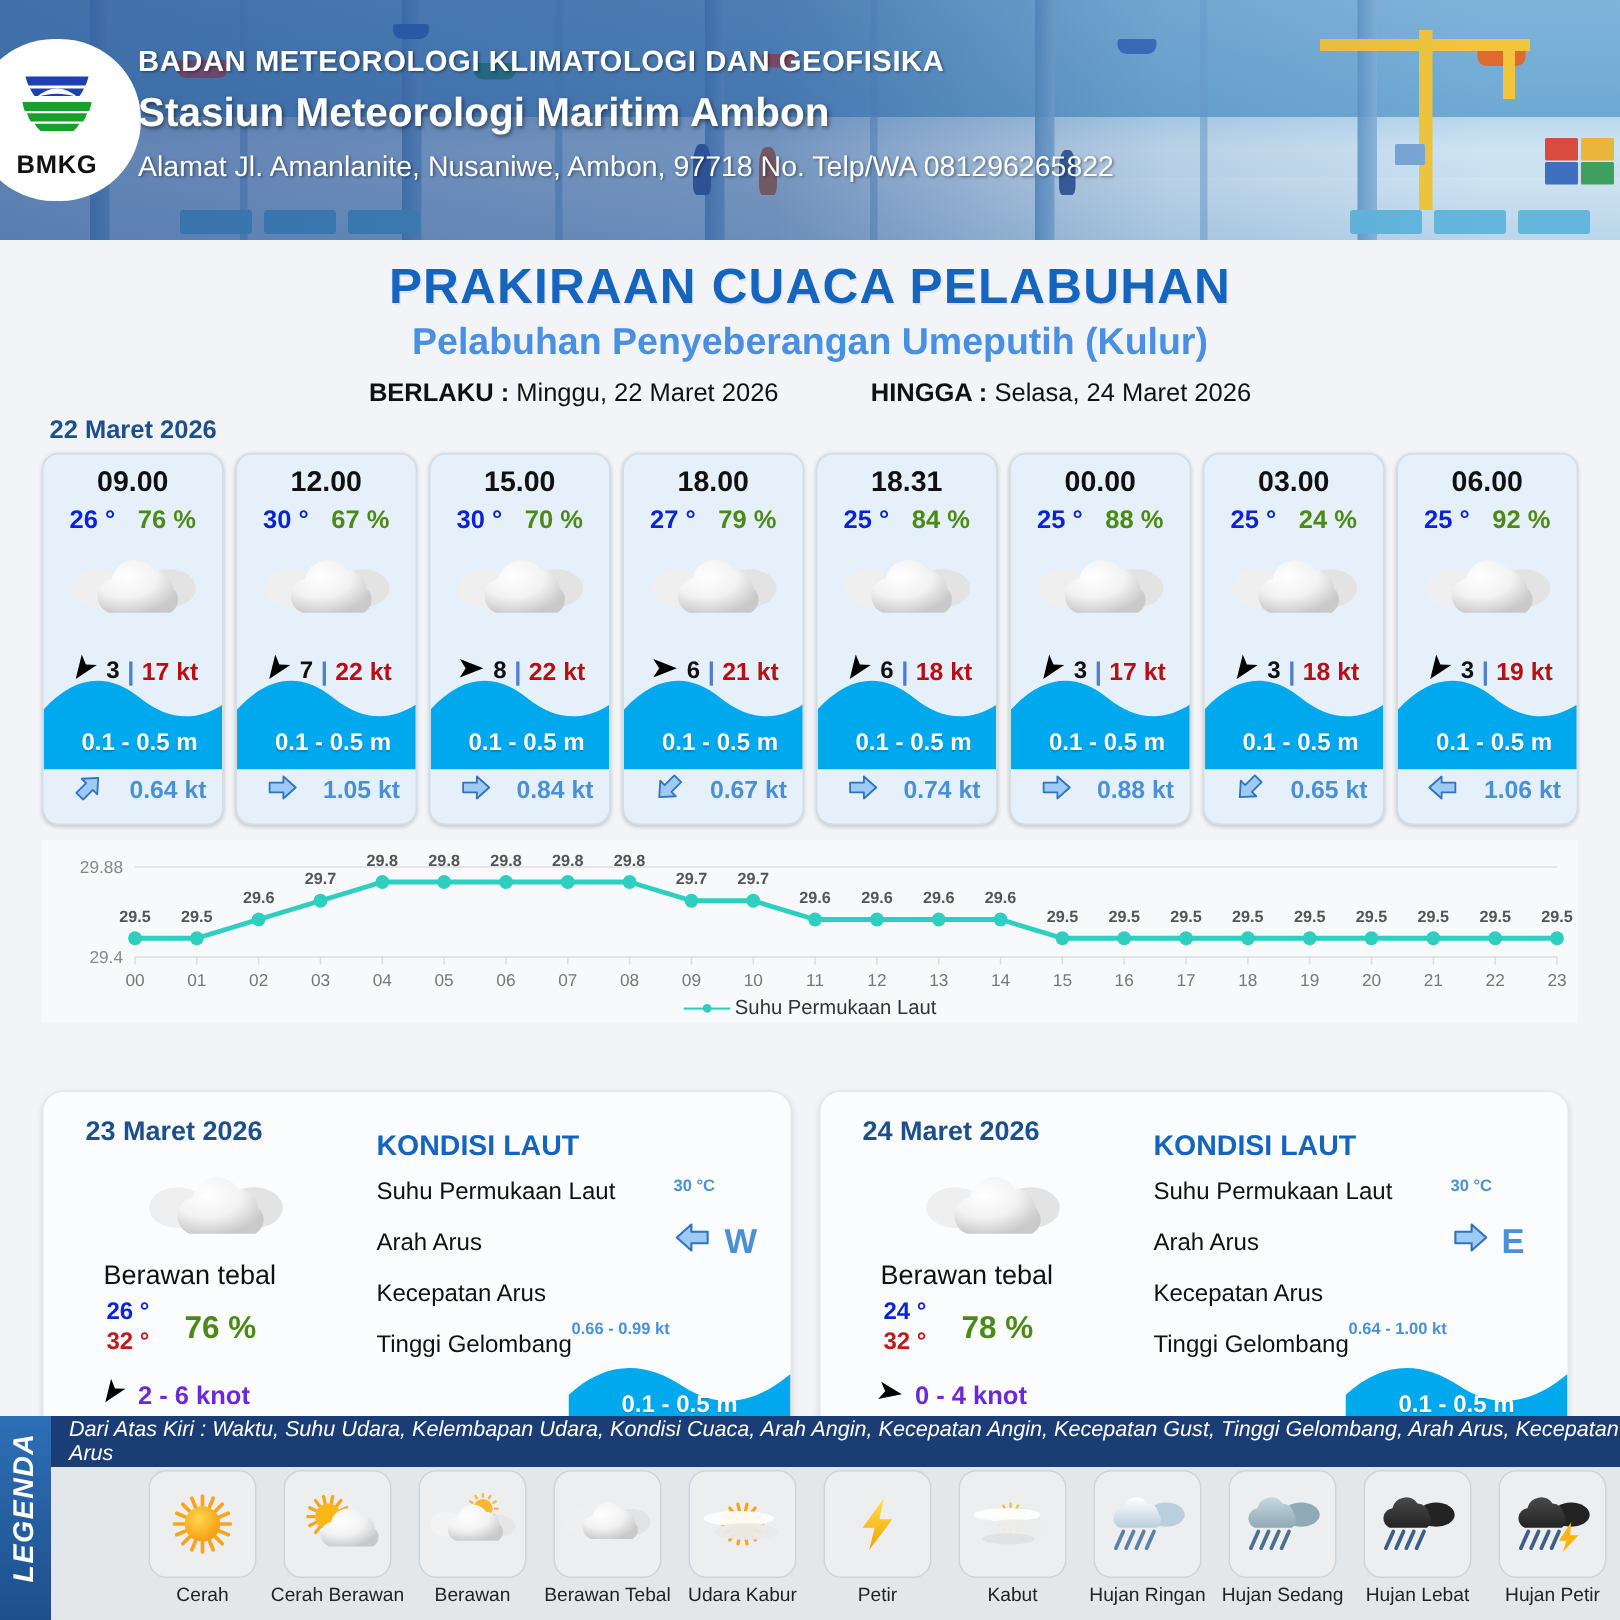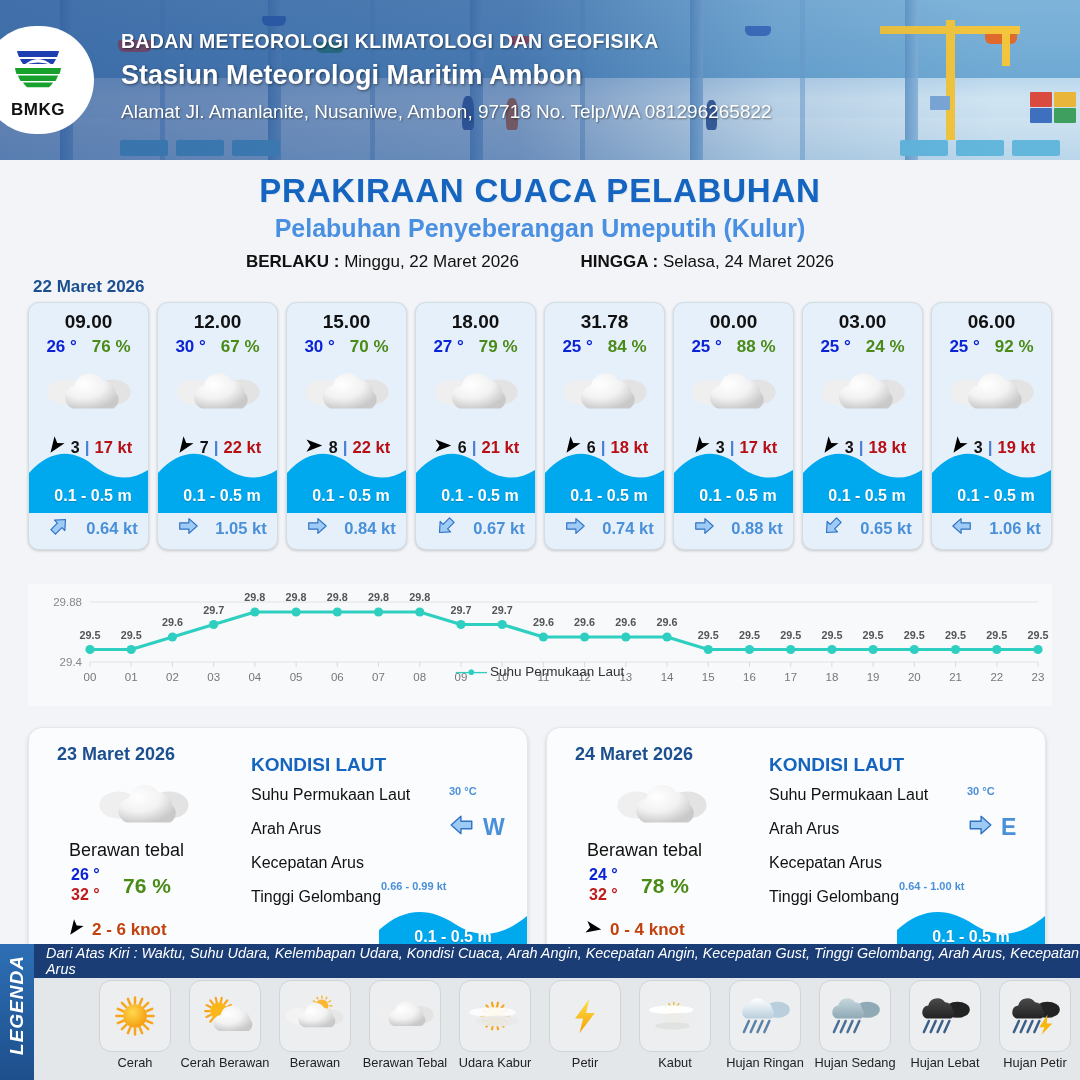--- a/index.html
+++ b/index.html
@@ -35,21 +35,21 @@
     position:absolute; left:0; top:0; width:1080px; height:160px;
     background:linear-gradient(90deg, rgba(28,70,140,.62) 0%, rgba(28,70,140,.50) 48%, rgba(28,70,140,.12) 72%, rgba(28,70,140,0) 92%);
   }
   #logo-badge {
     position:absolute; left:-18px; top:26px; width:112px; height:108px;
     background:#fff; border-radius:56px; display:flex; flex-direction:column;
     align-items:center; justify-content:center; z-index:5;
   }
   #logo-badge .mark { width:62px; height:58px; }
   #logo-badge .mark-text { font-size:17px; font-weight:bold; color:#111; letter-spacing:.5px; margin-top:1px;}
-  .hdr-text { position:absolute; left:121px; top:30px; z-index:6; }
+  .hdr-text { position:absolute; left:92px; top:30px; z-index:6; }
   #hdr-agency { font-size:19.5px; font-weight:bold; color:#fff; letter-spacing:.35px;
                 text-shadow:1px 1px 2px rgba(0,0,0,.45); }
   #hdr-station { font-size:27px; font-weight:bold; color:#fff; margin-top:7px;
                 text-shadow:1px 1px 3px rgba(0,0,0,.5); }
   #hdr-address { font-size:19px; color:#fff; margin-top:10px;
                 text-shadow:1px 1px 2px rgba(0,0,0,.45); }
 
   
   #title-main { position:absolute; top:172px; width:1080px; text-align:center;
      font-size:33px; font-weight:bold; color:#1565c0; letter-spacing:.8px;
@@ -81,42 +81,42 @@
   .c-gust { font-size:16.5px; font-weight:bold; color:#b80f15; }
   .wave-wrap { position:absolute; left:0; bottom:36px; width:128px; height:62px; }
   .wave-wrap svg { display:block; }
   .c-wave-txt { position:absolute; left:0; bottom:44px; width:128px; text-align:center;
      font-size:16px; font-weight:bold; color:#fff; text-shadow:0 1px 1px rgba(0,0,0,.22); }
   .c-cur { position:absolute; left:0; bottom:8px; width:128px;
      display:flex; align-items:center; justify-content:center; gap:16px; }
   .c-cur-val { font-size:16.5px; font-weight:bold; color:#4a90d9; }
 
   
-  #chart-card { position:absolute; left:28px; top:584px; width:1024px; height:122px;
+  #chart-card { position:absolute; left:28px; top:560px; width:1024px; height:122px;
      background:#f7f9fb; }
   #chart-svg { display:block; }
   #chart-legend { position:absolute; left:0; top:664px; width:1080px; text-align:center;
      font-size:13.5px; color:#333; }
   #chart-legend .dash { color:#2ecfc0; font-weight:bold; letter-spacing:-2px; margin-right:5px;}
 
   
   .daily {
     position:absolute; top:727px; width:500px; height:245px; background:#fbfcfd;
     border:1px solid #e2e7ec; border-radius:14px; box-shadow:0 2px 4px rgba(0,0,0,.13);
   }
   #daily-0 { left:28px; } #daily-1 { left:546px; }
   .d-date { position:absolute; left:28px; top:16px; font-size:18px; font-weight:bold; color:#1b4f8f; }
   .d-icon { position:absolute; left:60px; top:48px; width:110px; height:62px; }
   .d-cond { position:absolute; left:40px; top:112px; font-size:18px; color:#111; }
   .d-temps{ position:absolute; left:42px; top:138px; }
   .d-tmin { font-size:16px; font-weight:bold; color:#0b23d6; }
   .d-tmax { font-size:16px; font-weight:bold; color:#c01a1a; margin-top:2px; }
   .d-hum  { position:absolute; left:94px; top:146px; font-size:21px; font-weight:bold; color:#4a8a16; }
   .d-wind { position:absolute; left:36px; top:190px; display:flex; align-items:center; gap:7px; }
-  .d-wind-txt{ font-size:17px; font-weight:bold; color:#c2410c; }
+  .d-wind-txt{ font-size:17px; font-weight:bold; color:#6d28d9; }
   .d-gust { position:absolute; left:60px; top:214px; font-size:17px; font-weight:bold; color:#c01a1a; }
 
   .d-sea-title{ position:absolute; left:222px; top:26px; font-size:19px; font-weight:bold; color:#1565c0; }
   .d-lab { position:absolute; font-size:16px; color:#111; }
   .d-val { position:absolute; font-size:11px; font-weight:bold; color:#4a90d9; }
   .d-sst-l { left:222px; top:58px; } .d-sst-v { left:420px; top:57px; }
   .d-dir-l { left:222px; top:92px; }
   .d-dir-box { position:absolute; left:420px; top:84px; display:flex; align-items:center; gap:8px;}
   .d-dir-v { font-size:23px; font-weight:bold; color:#4a90d9; }
   .d-spd-l { left:222px; top:126px; } .d-spd-v { left:352px; top:152px; }
@@ -401,21 +401,21 @@
     </div>
     <div class="c-wave-txt">0.1 - 0.5 m</div>
     <div class="c-cur">
       <span><svg width="22" height="22" viewBox="0 0 24 24" style="transform:rotate(225deg)">
     <path d="M12 2 L20 11 H15.5 V21 H8.5 V11 H4 Z" fill="#9ecbf5" stroke="#2f72c4" stroke-width="1.3" stroke-linejoin="round"></path>
           </svg></span>
       <span class="c-cur-val">0.67 kt</span>
     </div>
     </div>
     <div class="card">
-    <div class="c-time">31.78</div>
+    <div class="c-time">18.31</div>
     <div class="c-th">
       <span class="c-temp">25 °</span>
       <span class="c-hum">84 %</span>
     </div>
     <div class="c-icon">
         <svg width="92" height="58" viewBox="0 0 100 64">
           <defs>
     <radialGradient id="gbt" cx="35%" cy="32%" r="72%">
       <stop offset="0%" stop-color="#ffffff"></stop>
               <stop offset="55%" stop-color="#f2f2f2"></stop>

